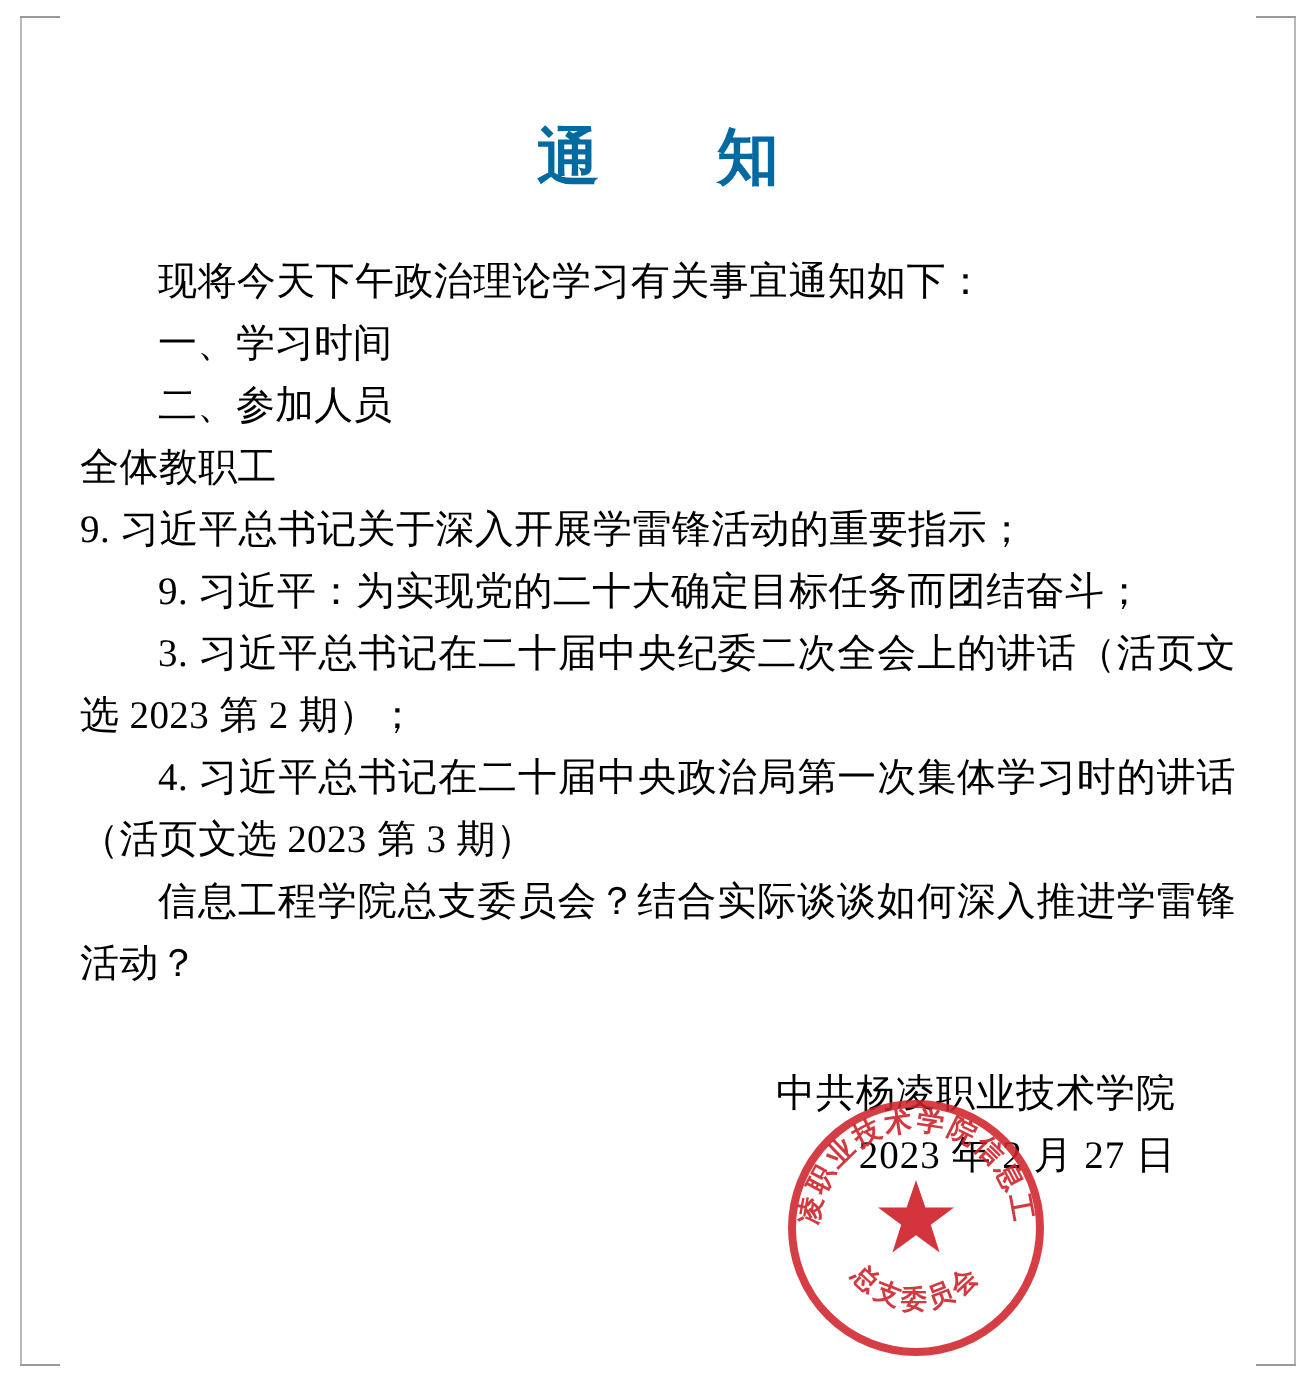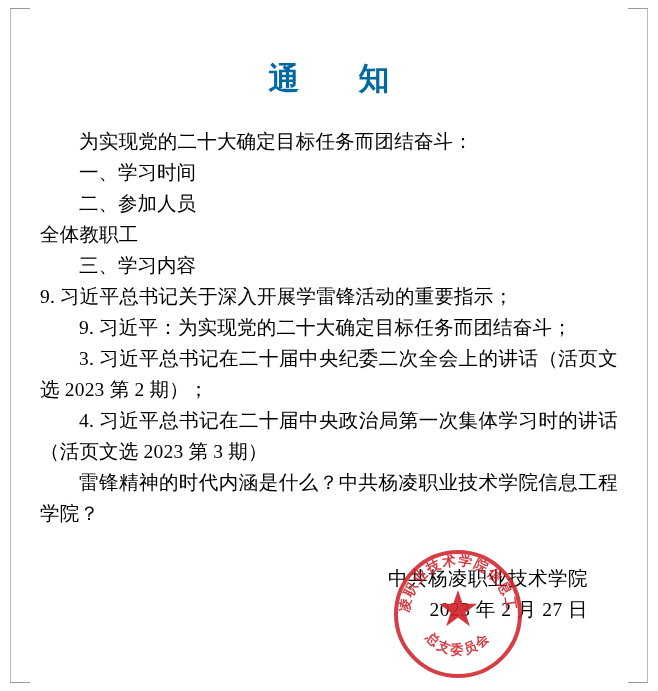--- a/index.html
+++ b/index.html
@@ -124,34 +124,33 @@
 <div class="page-frame"></div>
 <div class="mark mark-tl"></div>
 <div class="mark mark-tr"></div>
 <div class="mark mark-bl"></div>
 <div class="mark mark-br"></div>
 
 <div class="doc">
 
   <div class="doc-title">通　知</div>
 
-  <p class="para indent">为实现党的二十大确定目标任务而团结奋斗：</p>
+  <p class="para indent">现将今天下午政治理论学习有关事宜通知如下：</p>
 
   <p class="heading">一、学习时间</p>
 
   <p class="heading">二、参加人员</p>
   <p class="para">全体教职工</p>
 
-  <p class="heading">三、学习内容</p>
   <p class="para">9. 习近平总书记关于深入开展学雷锋活动的重要指示；</p>
   <p class="para indent">9. 习近平：为实现党的二十大确定目标任务而团结奋斗；</p>
   <p class="para indent">3. 习近平总书记在二十届中央纪委二次全会上的讲话（活页文选 2023 第 2 期）；</p>
   <p class="para indent">4. 习近平总书记在二十届中央政治局第一次集体学习时的讲话（活页文选 2023 第 3 期）</p>
 
-  <p class="para indent">雷锋精神的时代内涵是什么？中共杨凌职业技术学院信息工程学院？</p>
+  <p class="para indent">信息工程学院总支委员会？结合实际谈谈如何深入推进学雷锋活动？</p>
 
   <div class="sign-block">
     <div class="sign-line">中共杨凌职业技术学院</div>
     <div class="sign-line">2023 年 2 月 27 日</div>
   </div>
 </div>
 
 <div class="seal">
   <svg width="132" height="132" viewBox="0 0 132 132" xmlns="http://www.w3.org/2000/svg">
     <defs>

